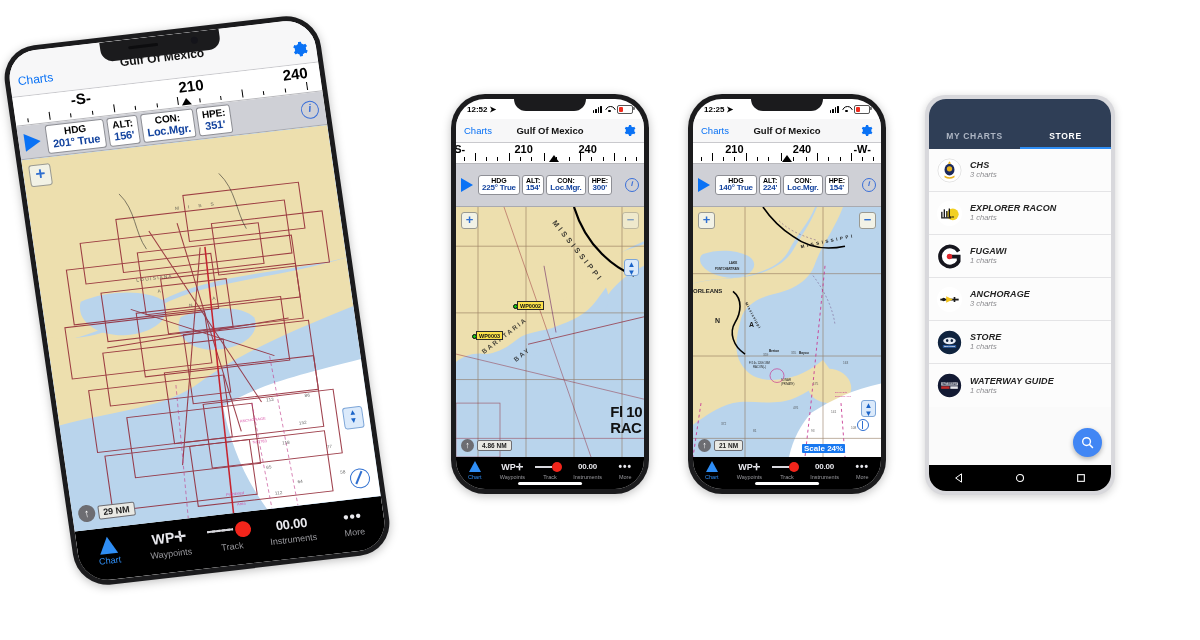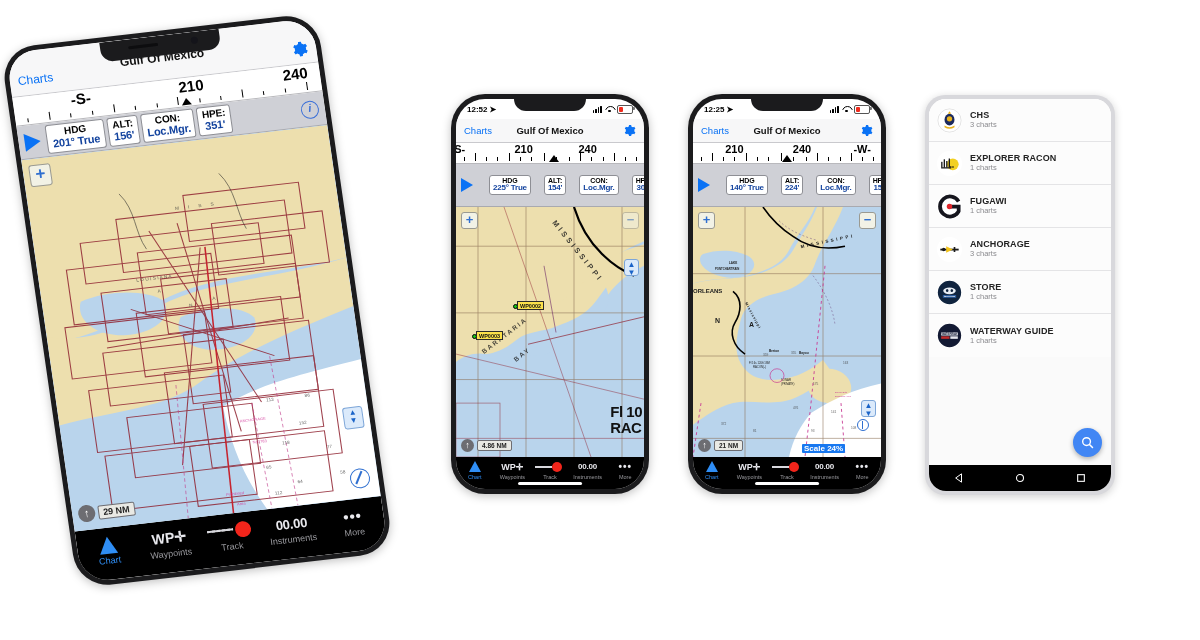--- a/index.html
+++ b/index.html
@@ -82,21 +82,21 @@
   .ticks i.minor{height:4px;}
   .heading-mark{
     position:absolute;bottom:1px;left:50%;transform:translateX(-50%);
     width:0;height:0;border-left:5px solid transparent;border-right:5px solid transparent;
     border-bottom:7px solid #000;
   }
 
   
   .datastrip{
     height:43px;background:#cfd0d6;display:flex;align-items:center;
-    gap:13px;padding:0 3px;box-sizing:border-box;
+    gap:2px;padding:0 3px;box-sizing:border-box;
     border-bottom:1px solid #a9aab0;
   }
   .play{
     width:0;height:0;border-top:7px solid transparent;border-bottom:7px solid transparent;
     border-left:12px solid #0a72f5;margin:0 3px 0 2px;flex:none;
   }
   .dbox{
     background:#fff;border:1px solid #8e8f95;border-radius:3px;
     text-align:center;line-height:1.05;padding:1px 3px;flex:none;
   }
@@ -185,21 +185,21 @@
   .and-tabs{position:absolute;bottom:0;left:0;right:0;height:26px;display:flex;}
   .and-tab{
     flex:1;display:flex;align-items:center;justify-content:center;
     font-size:8.5px;font-weight:bold;letter-spacing:.7px;color:#aeb6c4;
   }
   .and-tab.active{color:#fff;}
   .and-underline{position:absolute;bottom:0;right:0;width:50%;height:2.5px;background:#2f8ef5;}
   .chart-list{flex:1;overflow:hidden;background:#fafafa;position:relative;}
   .crow{
     height:43px;display:flex;align-items:center;gap:8px;padding:0 8px;
-    box-sizing:border-box;border-bottom:1px solid #e4e4e6;background:#fcfcfc;
+    box-sizing:border-box;border-bottom:1px solid #e4e4e6;background:#fcfcfc;font-style:italic;
   }
   .crow .logo{width:25px;height:25px;border-radius:50%;flex:none;overflow:hidden;
     display:flex;align-items:center;justify-content:center;background:#fff;}
   .crow .txt{display:flex;flex-direction:column;justify-content:center;line-height:1.15;}
   .crow .nm{font-size:9px;font-weight:bold;color:#232323;letter-spacing:.1px;}
   .crow .ct{font-size:7.5px;color:#8b8b8f;margin-top:1px;}
   .fab{
     position:absolute;right:9px;bottom:8px;width:29px;height:29px;border-radius:50%;
     background:#4186f4;box-shadow:0 2px 5px rgba(0,0,0,.3);
     display:flex;align-items:center;justify-content:center;
@@ -757,20 +757,27 @@
           <div class="lbl">More</div>
         </div>
         <div class="homebar"></div>
       </div>
     </div>
   </div>
 
   <div class="phone and-body" id="phone-android">
     <div class="and-screen">
 
+      <div class="and-appbar">
+        <div class="and-tabs">
+          <div class="and-tab">MY CHARTS</div>
+          <div class="and-tab active">STORE</div>
+        </div>
+        <div class="and-underline"></div>
+      </div>
 
       <div class="chart-list">
 
         <div class="crow">
           <div class="logo">
             <svg viewBox="0 0 30 30" width="25" height="25">
               <circle cx="15" cy="15" r="14" fill="#fff" stroke="#ddd"></circle>
               <ellipse cx="15" cy="14" rx="6" ry="7" fill="#1c2a5e"></ellipse>
               <circle cx="15" cy="13" r="3.2" fill="#e8b21d"></circle>
               <path d="M9 21 Q15 25 21 21 L21 23 Q15 27 9 23 Z" fill="#e8b21d"></path>

